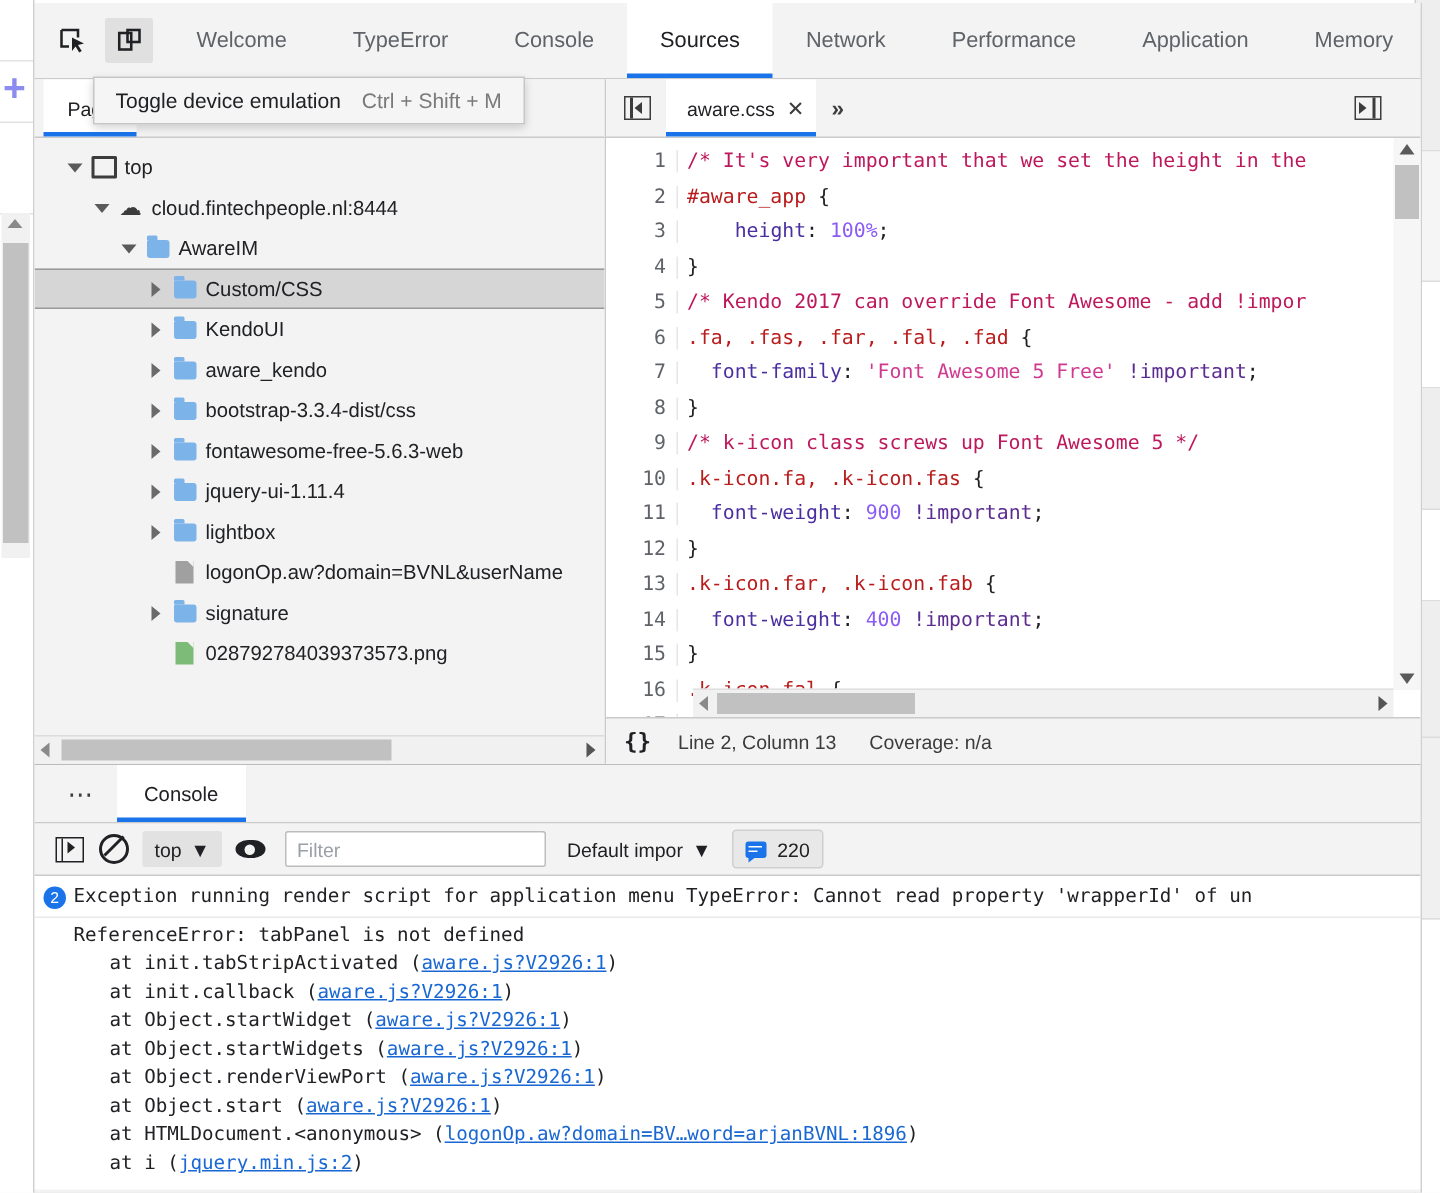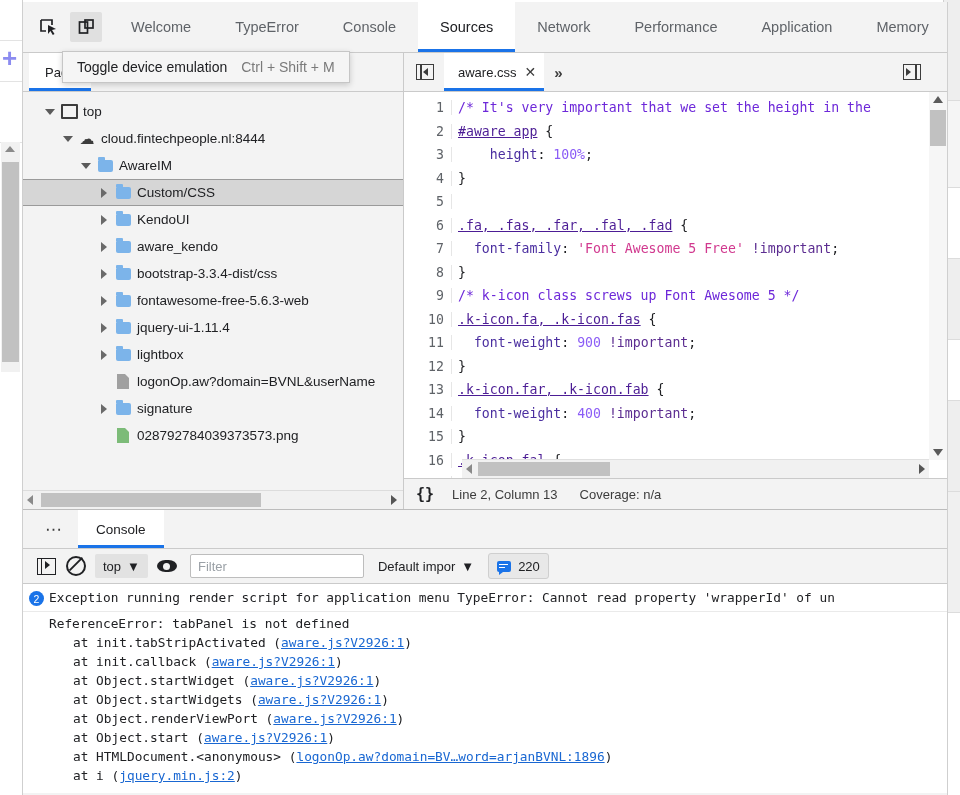--- a/index.html
+++ b/index.html
@@ -167,22 +167,22 @@
   .ed-chev { padding: 0 10px; font-size: 15px; color: #3c3c3c; font-weight: 700; }
   .ed-spacer { flex: 1; }
 
   .code-area { flex: 1; position: relative; overflow: hidden; background: #fff;
     font-family: "DejaVu Sans Mono", monospace; font-size: 13.2px; }
   .code-inner { position: absolute; left: 0; top: 4px; right: 0; }
   .cline { display: flex; height: 23.5px; align-items: center; white-space: pre; }
   .gutter { width: 48px; flex: none; text-align: right; padding-right: 7px;
     color: #5f6368; border-right: 1px solid #e6e6e6; box-sizing: border-box; }
   .ctext { padding-left: 6px; flex: 1; overflow: hidden; }
-  .c-comment { color: #6d28d9; }
-  .c-sel { color: #4c1d95; text-decoration: underline; }
+  .c-comment { color: #be185d; }
+  .c-sel { color: #b91c1c; }
   .c-prop { color: #4b2fa0; }
   .c-val { color: #8b5cf6; }
   .c-str { color: #d1398f; }
   .c-imp { color: #5c2d91; }
   .c-plain { color: #202124; }
 
   .ed-vscroll { position: absolute; right: 0; top: 0; bottom: 18px; width: 18px; background: #f6f6f6; }
   .ed-vscroll .up { position: absolute; left: 4px; top: 4px; width: 0; height: 0;
     border-left: 5px solid transparent; border-right: 5px solid transparent; border-bottom: 7px solid #5a5a5a; }
   .ed-vscroll .dn { position: absolute; left: 4px; bottom: 4px; width: 0; height: 0;
@@ -457,21 +457,21 @@
               </span>
           </div>
         </div>
 
         <div class="code-area">
           <div class="code-inner" id="code-lines">
               <div class="cline"><div class="gutter">1</div><div class="ctext"><span class="c-comment">/* It's very important that we set the height in the</span></div></div>
               <div class="cline"><div class="gutter">2</div><div class="ctext"><span class="c-sel">#aware_app</span><span class="c-plain"> {</span></div></div>
               <div class="cline"><div class="gutter">3</div><div class="ctext"><span class="c-plain">    </span><span class="c-prop">height</span><span class="c-plain">: </span><span class="c-val">100%</span><span class="c-plain">;</span></div></div>
               <div class="cline"><div class="gutter">4</div><div class="ctext"><span class="c-plain">}</span></div></div>
-              <div class="cline"><div class="gutter">5</div></div>
+              <div class="cline"><div class="gutter">5</div><div class="ctext"><span class="c-comment">/* Kendo 2017 can override Font Awesome - add !impor</span></div></div>
               <div class="cline"><div class="gutter">6</div><div class="ctext"><span class="c-sel">.fa, .fas, .far, .fal, .fad</span><span class="c-plain"> {</span></div></div>
               <div class="cline"><div class="gutter">7</div><div class="ctext"><span class="c-plain">  </span><span class="c-prop">font-family</span><span class="c-plain">: </span><span class="c-str">'Font Awesome 5 Free'</span><span class="c-plain"> </span><span class="c-imp">!important</span><span class="c-plain">;</span></div></div>
               <div class="cline"><div class="gutter">8</div><div class="ctext"><span class="c-plain">}</span></div></div>
               <div class="cline"><div class="gutter">9</div><div class="ctext"><span class="c-comment">/* k-icon class screws up Font Awesome 5 */</span></div></div>
               <div class="cline"><div class="gutter">10</div><div class="ctext"><span class="c-sel">.k-icon.fa, .k-icon.fas</span><span class="c-plain"> {</span></div></div>
               <div class="cline"><div class="gutter">11</div><div class="ctext"><span class="c-plain">  </span><span class="c-prop">font-weight</span><span class="c-plain">: </span><span class="c-val">900</span><span class="c-plain"> </span><span class="c-imp">!important</span><span class="c-plain">;</span></div></div>
               <div class="cline"><div class="gutter">12</div><div class="ctext"><span class="c-plain">}</span></div></div>
               <div class="cline"><div class="gutter">13</div><div class="ctext"><span class="c-sel">.k-icon.far, .k-icon.fab</span><span class="c-plain"> {</span></div></div>
               <div class="cline"><div class="gutter">14</div><div class="ctext"><span class="c-plain">  </span><span class="c-prop">font-weight</span><span class="c-plain">: </span><span class="c-val">400</span><span class="c-plain"> </span><span class="c-imp">!important</span><span class="c-plain">;</span></div></div>
               <div class="cline"><div class="gutter">15</div><div class="ctext"><span class="c-plain">}</span></div></div>

